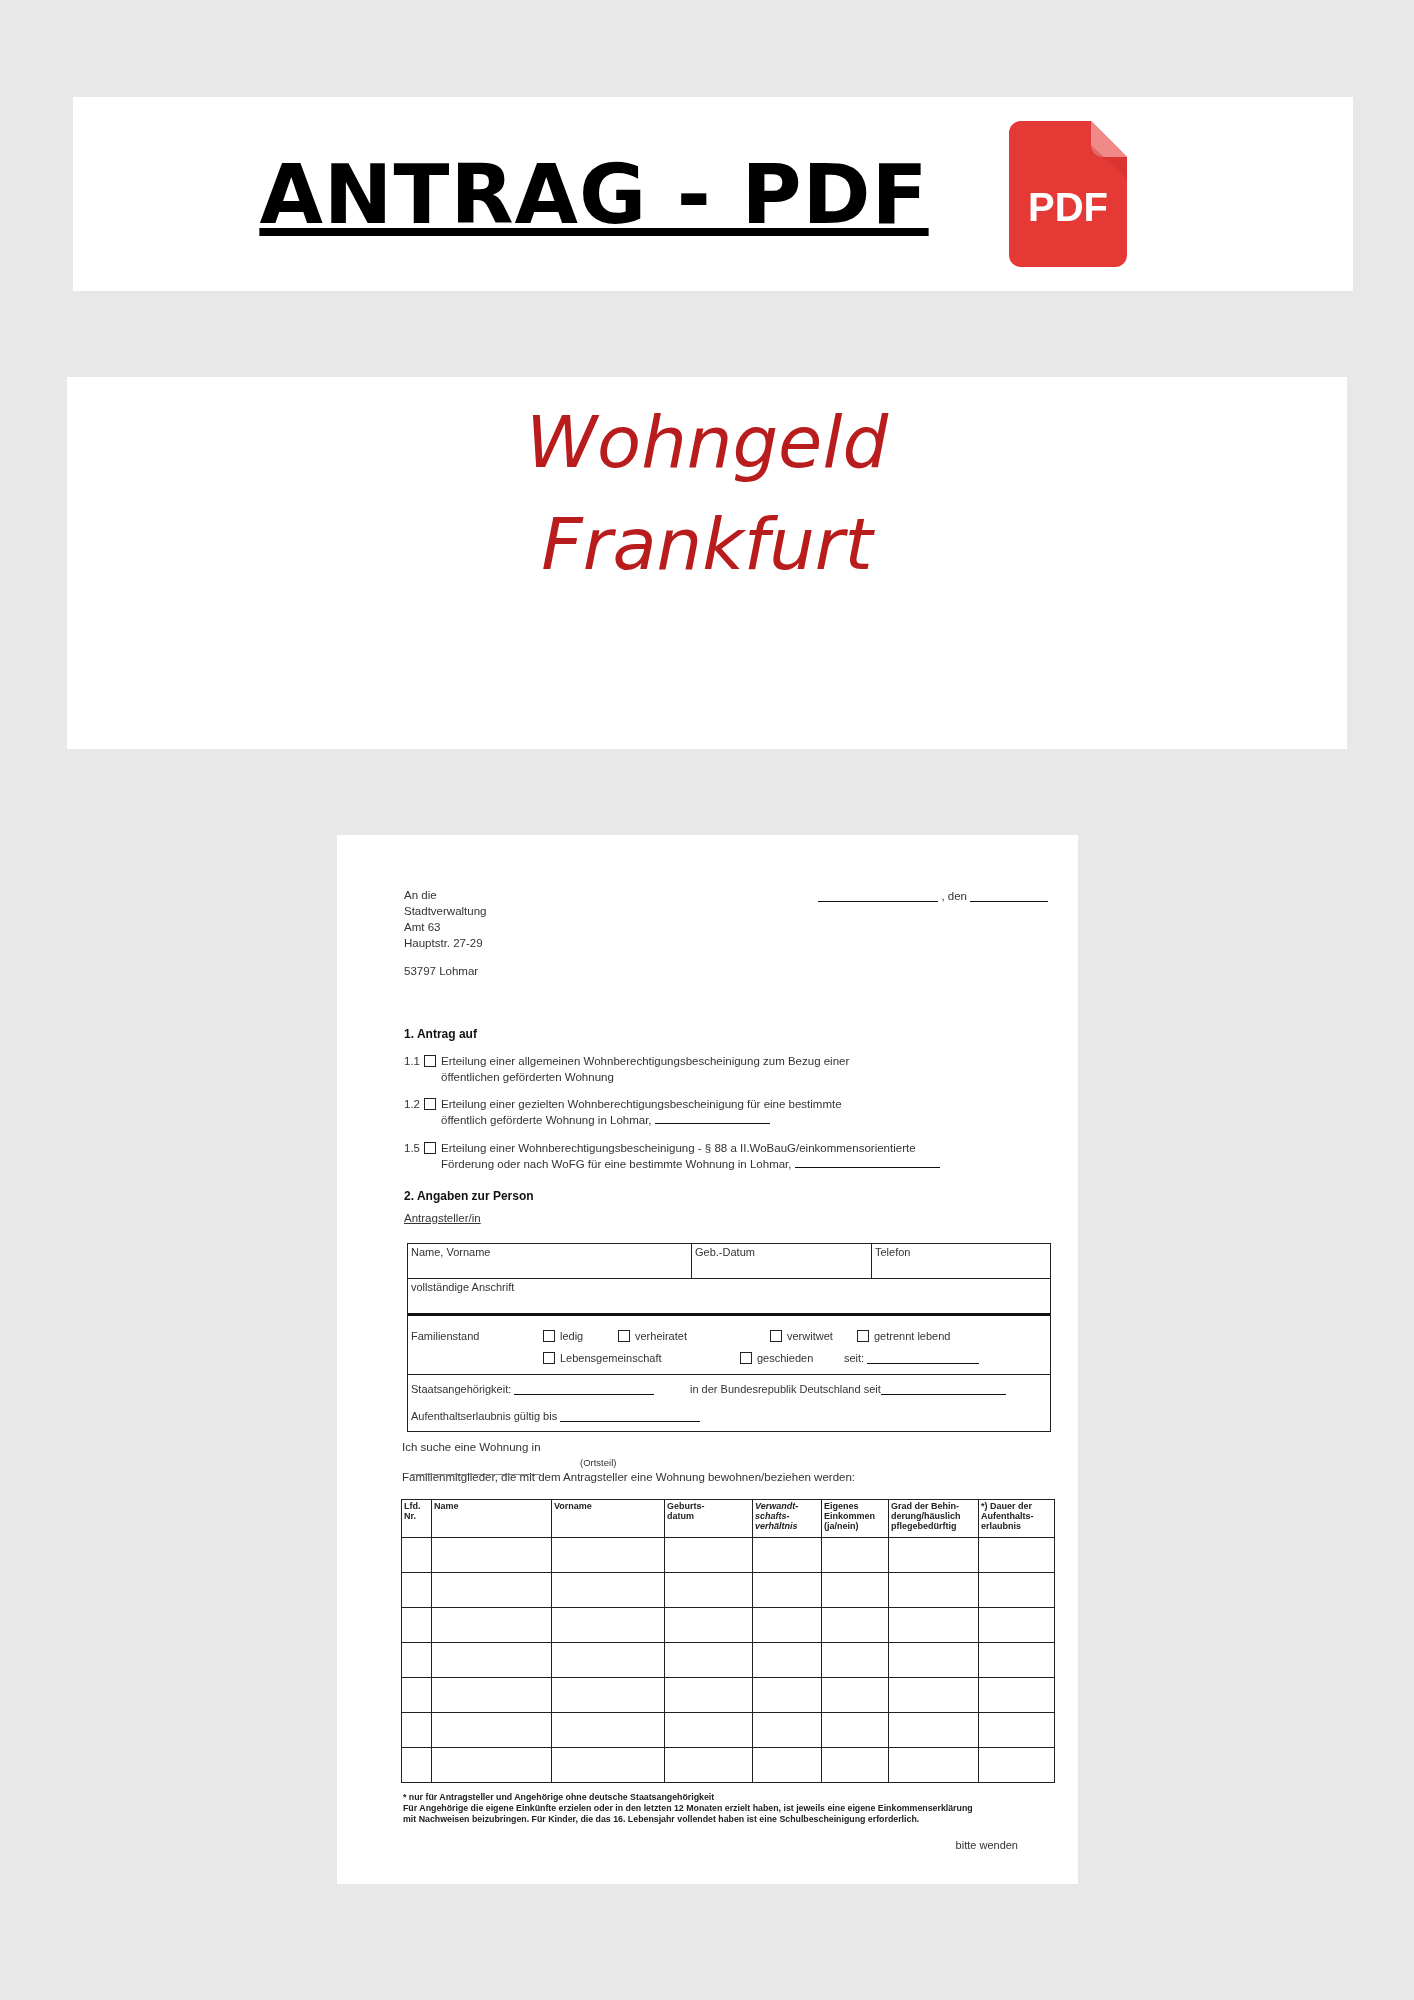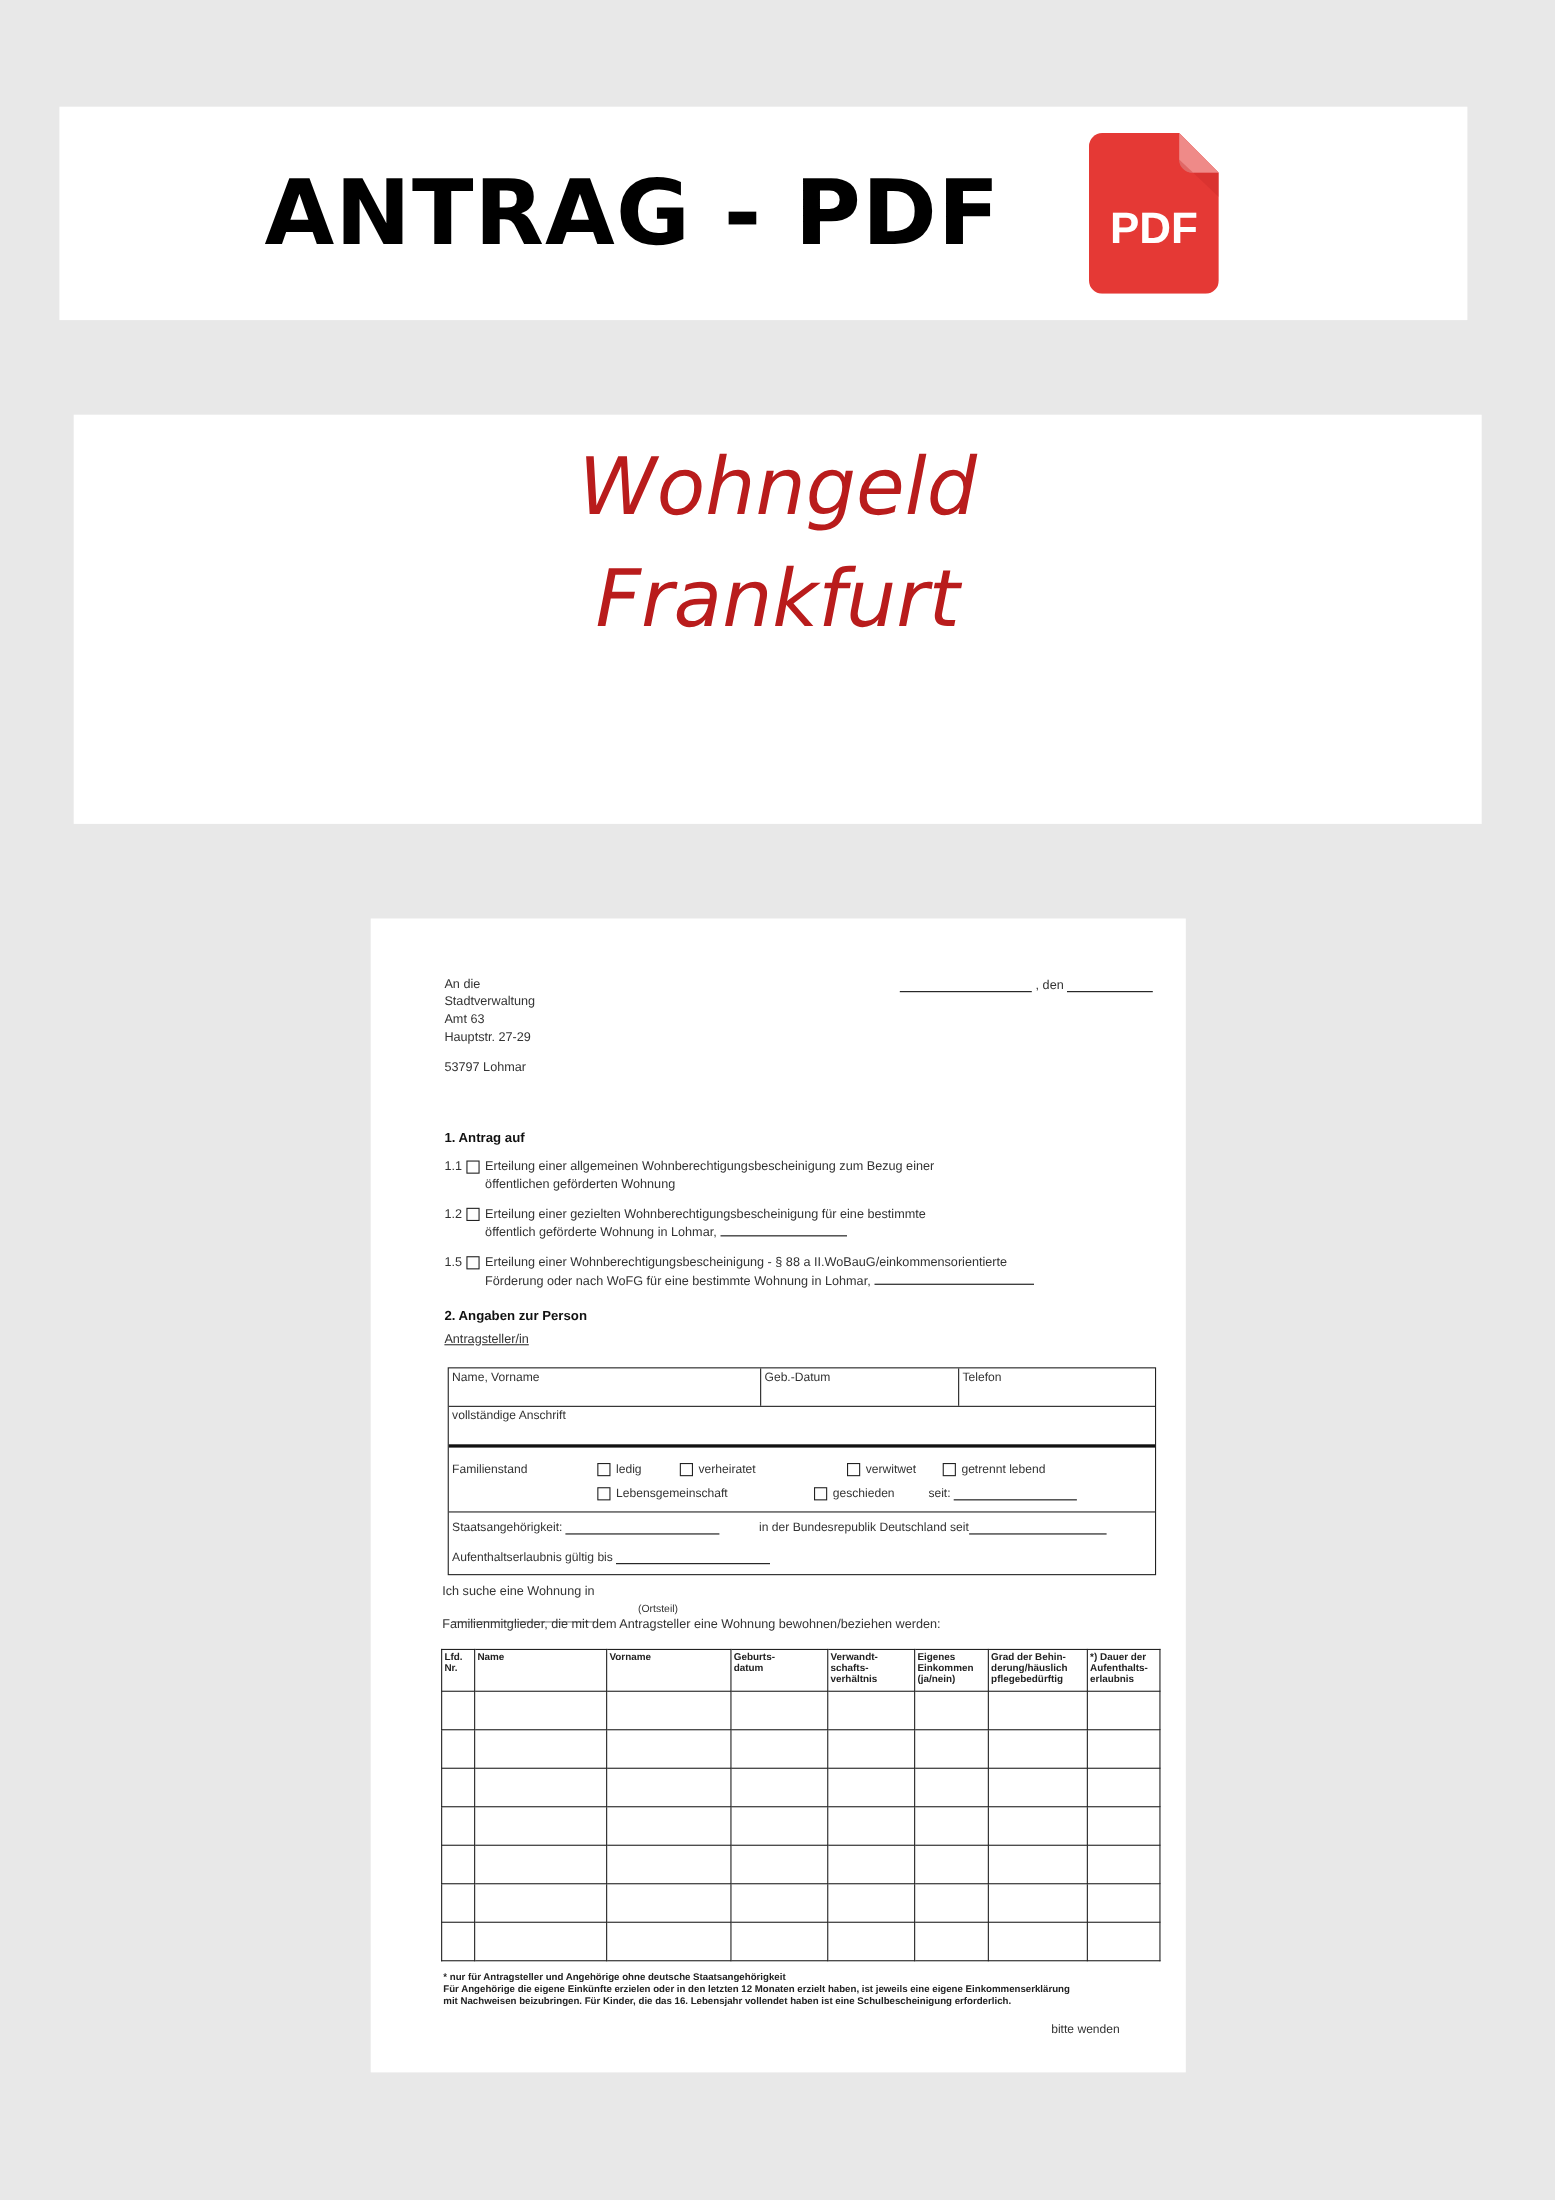--- a/index.html
+++ b/index.html
@@ -1,21 +1,21 @@
 <!DOCTYPE html>
 <html><head>
 <meta charset="utf-8">
 <style>
   * { box-sizing: border-box; margin: 0; padding: 0; }
   html, body { width: 1414px; height: 2000px; background: #e8e8e8; overflow: hidden; }
   body { position: relative; font-family: "Liberation Sans", sans-serif; color: #000; }
 
   .banner {
-    position: absolute; left: 54px; top: 97px; width: 1280px; height: 194px;
-    background: #fff; display: flex; align-items: center; justify-content: center;
+    position: absolute; left: 73px; top: 97px; width: 1280px; height: 194px;
+    background: #fff; display: flex; align-items: center; justify-content: center; text-decoration: underline;
   }
   .banner-title {
     font-family: "DejaVu Sans", sans-serif; font-weight: bold; font-size: 82px;
     letter-spacing: 1px; color: #000; margin-right: 80px; margin-left: -40px;
   }
   .pdf-icon { position: relative; width: 118px; height: 146px; }
   .pdf-icon svg { width: 118px; height: 146px; display: block; }
 
   .subtitle-box {
     position: absolute; left: 67px; top: 377px; width: 1280px; height: 372px;
@@ -197,21 +197,21 @@
         <th style="width:120px;">
             <div>Name</div>
           </th>
         <th style="width:113px;">
             <div>Vorname</div>
           </th>
         <th style="width:88px;">
             <div>Geburts-</div>
             <div>datum</div>
           </th>
-        <th style="width:79px;">
+        <th style="width:69px;font-style:italic;">
             <div>Verwandt-</div>
             <div>schafts-</div>
             <div>verhältnis</div>
           </th>
         <th style="width:67px;">
             <div>Eigenes</div>
             <div>Einkommen</div>
             <div>(ja/nein)</div>
           </th>
         <th style="width:90px;">

